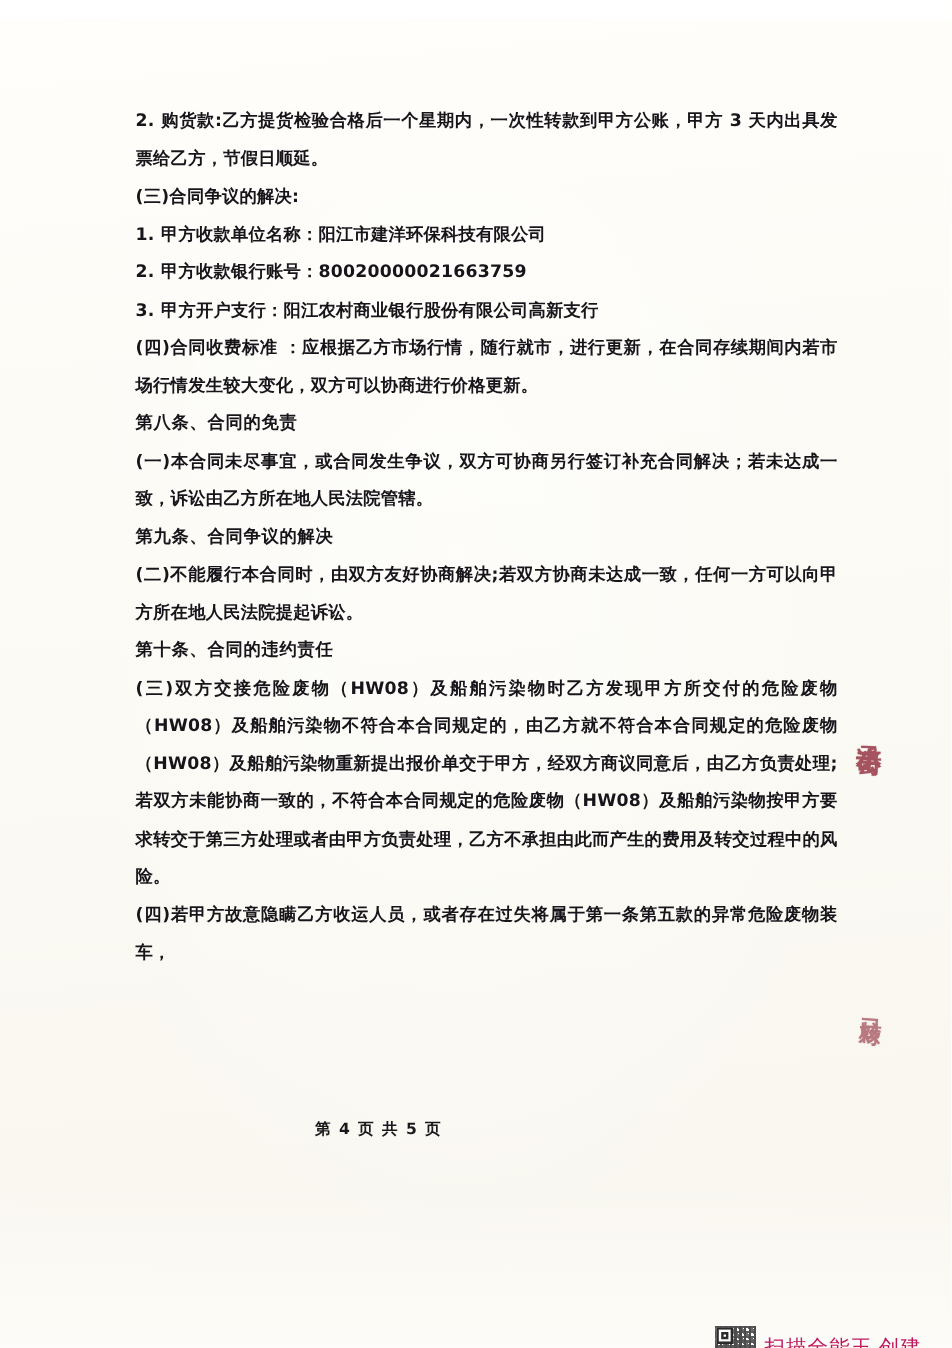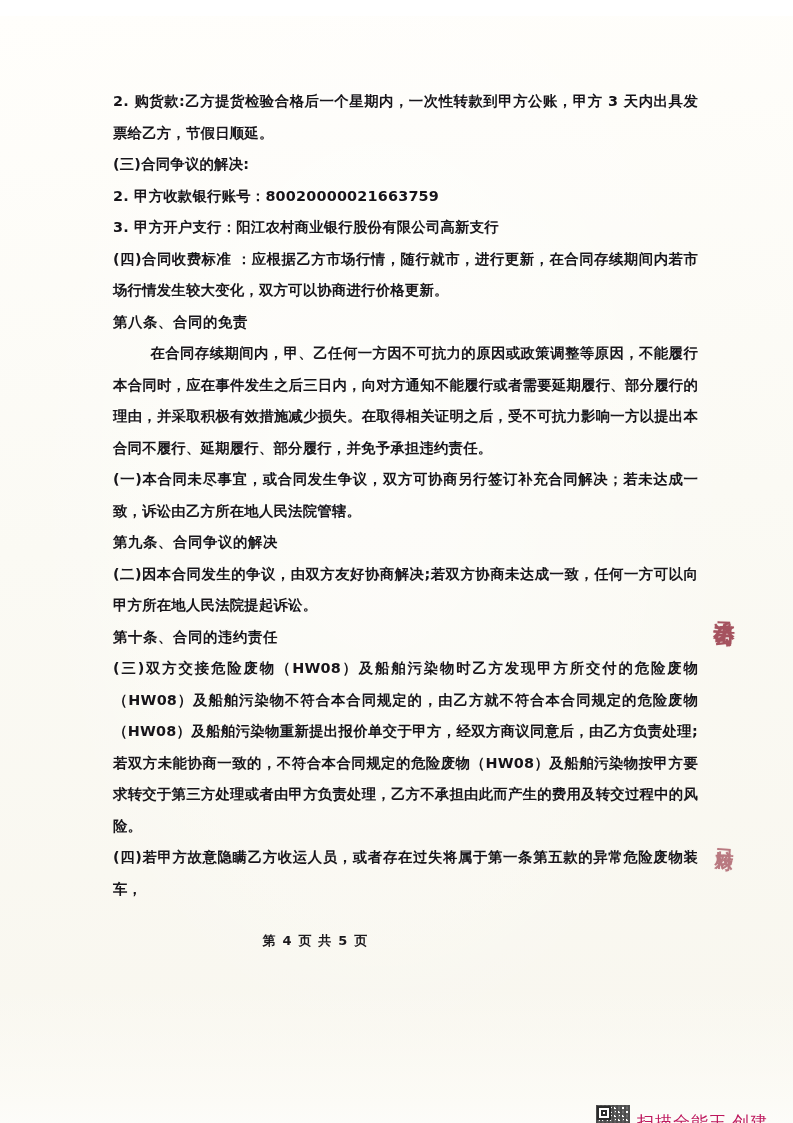--- a/index.html
+++ b/index.html
@@ -148,36 +148,36 @@
 <body>
 
 <div class="page">
 
   <div class="doc-body">
 
     <p class="para">2. 购货款:乙方提货检验合格后一个星期内，一次性转款到甲方公账，甲方 3 天内出具发票给乙方，节假日顺延。</p>
 
     <p class="para nojustify">(三)合同争议的解决:</p>
 
+    <p class="para nojustify">1. 甲方收款单位名称：阳江市建洋环保科技有限公司</p>
 
     <p class="para nojustify">2. 甲方收款银行账号：80020000021663759</p>
 
     <p class="para nojustify">3. 甲方开户支行：阳江农村商业银行股份有限公司高新支行</p>
 
     <p class="para">(四)合同收费标准 ：应根据乙方市场行情，随行就市，进行更新，在合同存续期间内若市场行情发生较大变化，双方可以协商进行价格更新。</p>
 
     <p class="para heading nojustify">第八条、合同的免责</p>
 
-    <p class="para indent2">在合同存续期间内，甲、乙任何一方因不可抗力的原因或政策调整等原因，不能履行本合同时，应在事件发生之后三日内，向对方通知不能履行或者需要延期履行、部分履行的理由，并采取积极有效措施减少损失。在取得相关证明之后，受不可抗力影响一方以提出本合同不履行、延期履行、部分履行，并免予承担违约责任。</p>
 
     <p class="para">(一)本合同未尽事宜，或合同发生争议，双方可协商另行签订补充合同解决；若未达成一致，诉讼由乙方所在地人民法院管辖。</p>
 
     <p class="para heading nojustify">第九条、合同争议的解决</p>
 
-    <p class="para">(二)因本合同发生的争议，由双方友好协商解决;若双方协商未达成一致，任何一方可以向甲方所在地人民法院提起诉讼。</p>
+    <p class="para">(二)不能履行本合同时，由双方友好协商解决;若双方协商未达成一致，任何一方可以向甲方所在地人民法院提起诉讼。</p>
 
     <p class="para heading nojustify">第十条、合同的违约责任</p>
 
 
 
     <p class="para">(三)双方交接危险废物（HW08）及船舶污染物时乙方发现甲方所交付的危险废物（HW08）及船舶污染物不符合本合同规定的，由乙方就不符合本合同规定的危险废物（HW08）及船舶污染物重新提出报价单交于甲方，经双方商议同意后，由乙方负责处理;若双方未能协商一致的，不符合本合同规定的危险废物（HW08）及船舶污染物按甲方要求转交于第三方处理或者由甲方负责处理，乙方不承担由此而产生的费用及转交过程中的风险。</p>
 
     <p class="para">(四)若甲方故意隐瞒乙方收运人员，或者存在过失将属于第一条第五款的异常危险废物装车，</p>
 
   </div>

